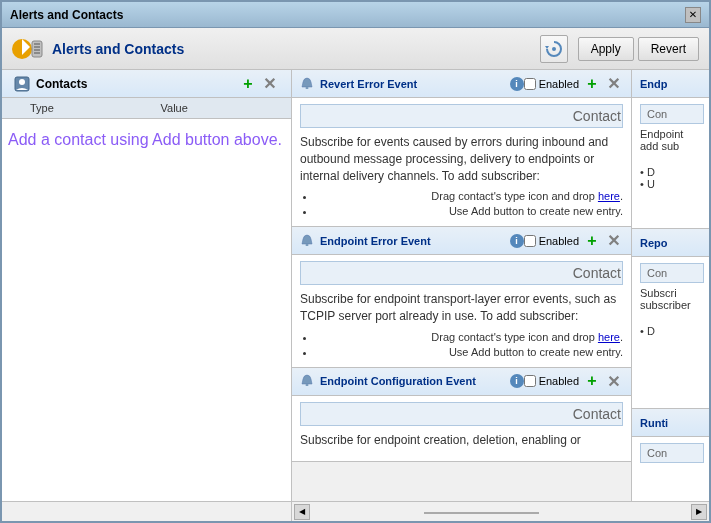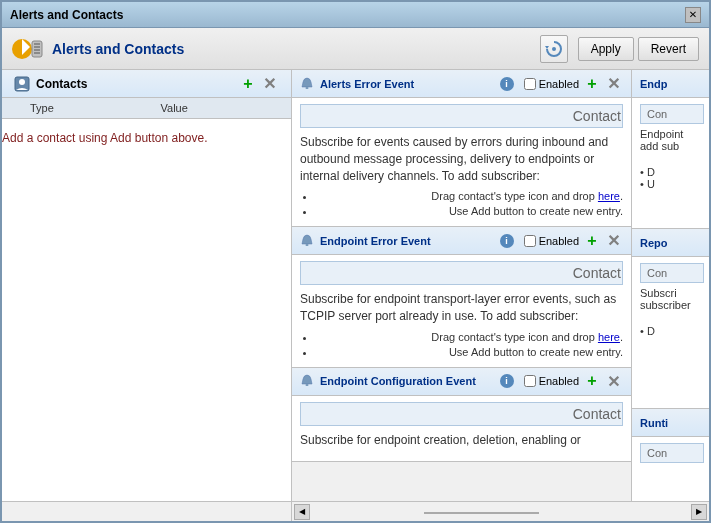--- a/index.html
+++ b/index.html
@@ -155,23 +155,23 @@
       padding: 2px 4px;
     }
 
     .table-header span {
       font-size: 11px;
       padding: 2px 4px;
       color: #333;
     }
 
     .contacts-empty {
-      padding: 12px 0;
-      color: #7f1d1d;
-      font-size: 12px;
+      padding: 12px 6px;
+      color: #8b5cf6;
+      font-size: 16px;
     }
 
     
     .events-panel {
       flex: 1;
       overflow-x: auto;
       overflow-y: auto;
       display: flex;
       flex-direction: column;
     }
@@ -222,21 +222,20 @@
       display: flex;
       align-items: center;
       gap: 4px;
     }
 
     .enabled-cb {
       display: flex;
       align-items: center;
       gap: 3px;
       font-size: 11px;
-      padding-left: 10px;
     }
 
     .enabled-cb input[type=checkbox] {
       width: 12px;
       height: 12px;
     }
 
     .event-body {
       padding: 6px 8px;
     }
@@ -431,21 +430,21 @@
         <div class="events-column">
 
           <div class="event-card">
             <div class="event-card-header">
               <div style="width:14px;height:14px;margin-right:6px;display:flex;align-items:center;">
                 <svg width="14" height="14" viewBox="0 0 14 14">
                   <path d="M7 1 Q10 1 11 5 L12 10 H2 L3 5 Q4 1 7 1Z" fill="#7799bb" stroke="#5577aa" stroke-width="0.5"></path>
                   <rect x="5.5" y="10" width="3" height="2" rx="1" fill="#7799bb"></rect>
                 </svg>
               </div>
-              <span class="event-card-title">Alerts Error Event</span>
+              <span class="event-card-title">Revert Error Event</span>
               <span class="info-icon">i</span>
               <div class="event-card-controls">
                 <div class="enabled-cb">
                   <input type="checkbox" style="">
                   <span>Enabled</span>
                 </div>
                 <div class="icon-btn green">+</div>
                 <div class="icon-btn gray">✕</div>
               </div>
             </div>

